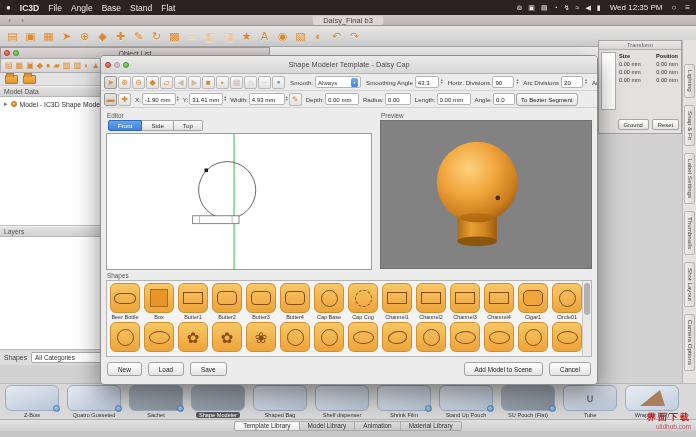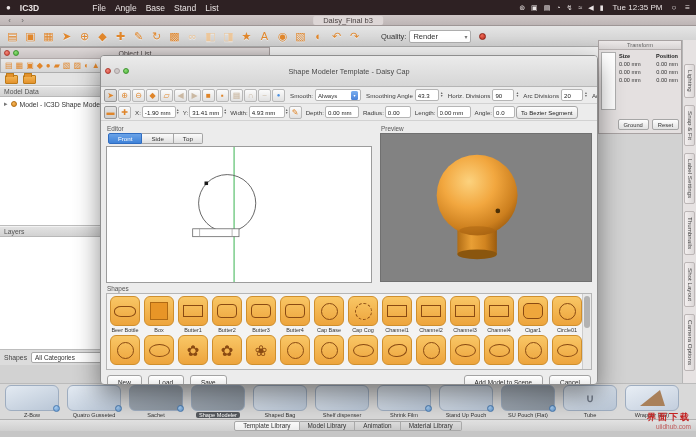--- a/index.html
+++ b/index.html
@@ -91,21 +91,21 @@
   .btab:first-child{border-left:1px solid #a9a9a9;border-radius:2px 0 0 2px;}
   .btab:last-child{border-radius:0 2px 2px 0;}
   .btab.active{background:linear-gradient(#fafafa,#ececec);}
   #statusbar{top:431px;left:0;right:0;height:6px;background:#c6c6c6;z-index:22;}
   #watermark{right:5px;bottom:7px;text-align:right;line-height:1.15;z-index:40;}
   #watermark .wm1{font-size:9px;color:#c32222;font-weight:bold;letter-spacing:2px;}
   #watermark .wm2{font-size:6.5px;color:#c05a5a;}
 
   
   #dialog{left:100px;top:55px;width:498px;height:330px;background:#ececec;border:1px solid #8e8e8e;border-radius:4px;box-shadow:0 10px 26px rgba(0,0,0,.45);z-index:50;overflow:hidden;}
-  #dlg-titlebar{height:31px;background:linear-gradient(#ebebeb,#d6d6d6);border-bottom:1px solid #b5b5b5;display:flex;align-items:center;padding:0 4px;position:relative;}
+  #dlg-titlebar{height:18px;background:linear-gradient(#ebebeb,#d6d6d6);border-bottom:1px solid #b5b5b5;display:flex;align-items:center;padding:0 4px;position:relative;}
   #dlg-titlebar .dtitle{position:absolute;left:50%;transform:translateX(-50%);font-size:7.3px;color:#4a4a4a;white-space:nowrap;}
   .dtb{display:flex;align-items:center;height:17px;padding:0 3px;gap:2px;border-bottom:1px solid #d2d2d2;font-size:6.2px;color:#333;white-space:nowrap;overflow:hidden;}
   .dicon{min-width:13px;width:13px;height:13px;border:1px solid #b8b8b8;border-radius:2px;background:linear-gradient(#fbfbfb,#e1e1e1);display:flex;align-items:center;justify-content:center;font-size:8px;color:#df852a;}
   .dicon.disabled{color:#cbb9a3;}
   .dicon.blue{color:#4a90e2;font-size:6px;}
   .dicon.active{background:linear-gradient(#e4e4e4,#cecece);border-color:#979797;}
   .flabel{color:#3a3a3a;margin-left:3px;}
   .fin{height:12px;border:1px solid #b5b5b5;border-radius:2px;font-size:6.1px;padding:0 2px;font-family:"Liberation Sans",sans-serif;color:#222;background:#fff;}
   .w22{width:22px;}.w24{width:24px;}.w26{width:26px;}.w34{width:34px;}.w36{width:36px;}
   .stepper{display:flex;flex-direction:column;line-height:.9;font-size:3.8px;color:#666;}
@@ -149,39 +149,39 @@
   #dlg-buttons{display:flex;align-items:center;padding:5px 6px;gap:6px;}
   .mbtn{height:14px;padding:0 10px;border:1px solid #a3a3a3;border-radius:3px;background:linear-gradient(#ffffff,#e3e3e3);font-size:6.4px;display:flex;align-items:center;color:#222;}
   #dlg-buttons .spacer{flex:1;}
 </style>
 </head>
 <body>
 
 <div id="menubar" class="abs">
   <span class="apple-glyph">●</span>
   <span class="app-name">IC3D</span>
-  <span id="menu-items" style="display:flex;gap:9px;margin-left:44px;">
+  <span id="menu-items" style="display:flex;gap:9px;">
       <span class="menu-item">File</span>
       <span class="menu-item">Angle</span>
       <span class="menu-item">Base</span>
       <span class="menu-item">Stand</span>
-      <span class="menu-item">List</span>
+      <span class="menu-item">Flat</span>
     </span>
   <span class="spacer"></span>
   <span id="status-icons">
       <span class="status-icon">⊚</span>
       <span class="status-icon">▣</span>
       <span class="status-icon">▤</span>
       <span class="status-icon">◔</span>
       <span class="status-icon">↯</span>
       <span class="status-icon">≈</span>
       <span class="status-icon">◀</span>
       <span class="status-icon">▮</span>
     </span>
-  <span class="clock">Tue 12:35 PM</span>
+  <span class="clock">Wed 12:35 PM</span>
   <span class="status-icon" style="font-size:8px;">○</span>
   <span class="status-icon" style="font-size:8px;">≡</span>
 </div>
 
 <div id="titlestrip" class="abs">
   <span class="navbtn">‹</span>
   <span class="navbtn">›</span>
   <span class="doc-title">Daisy_Final b3</span>
 </div>
 
@@ -201,28 +201,20 @@
       <div class="tbicon dis">◧</div>
       <div class="tbicon dis">◨</div>
       <div class="tbicon">★</div>
       <div class="tbicon">A</div>
       <div class="tbicon">◉</div>
       <div class="tbicon">▧</div>
       <div class="tbicon">◐</div>
       <div class="tbicon">↶</div>
       <div class="tbicon">↷</div>
     </span>
-  <span class="quality-group">
-    <span>Quality:</span>
-    <span class="quality-select">
-      <span>Render</span>
-      <span class="arrow">▾</span>
-    </span>
-    <span class="record-dot"></span>
-  </span>
 </div>
 
 <div id="workspace" class="abs"></div>
 <div id="canvas-bg" class="abs"></div>
 
 <div id="objectlist" class="abs">
   <div class="titlebar">
     <span class="dot red"></span>
     <span class="dot green"></span>
     <span class="wtitle">Object List</span>

